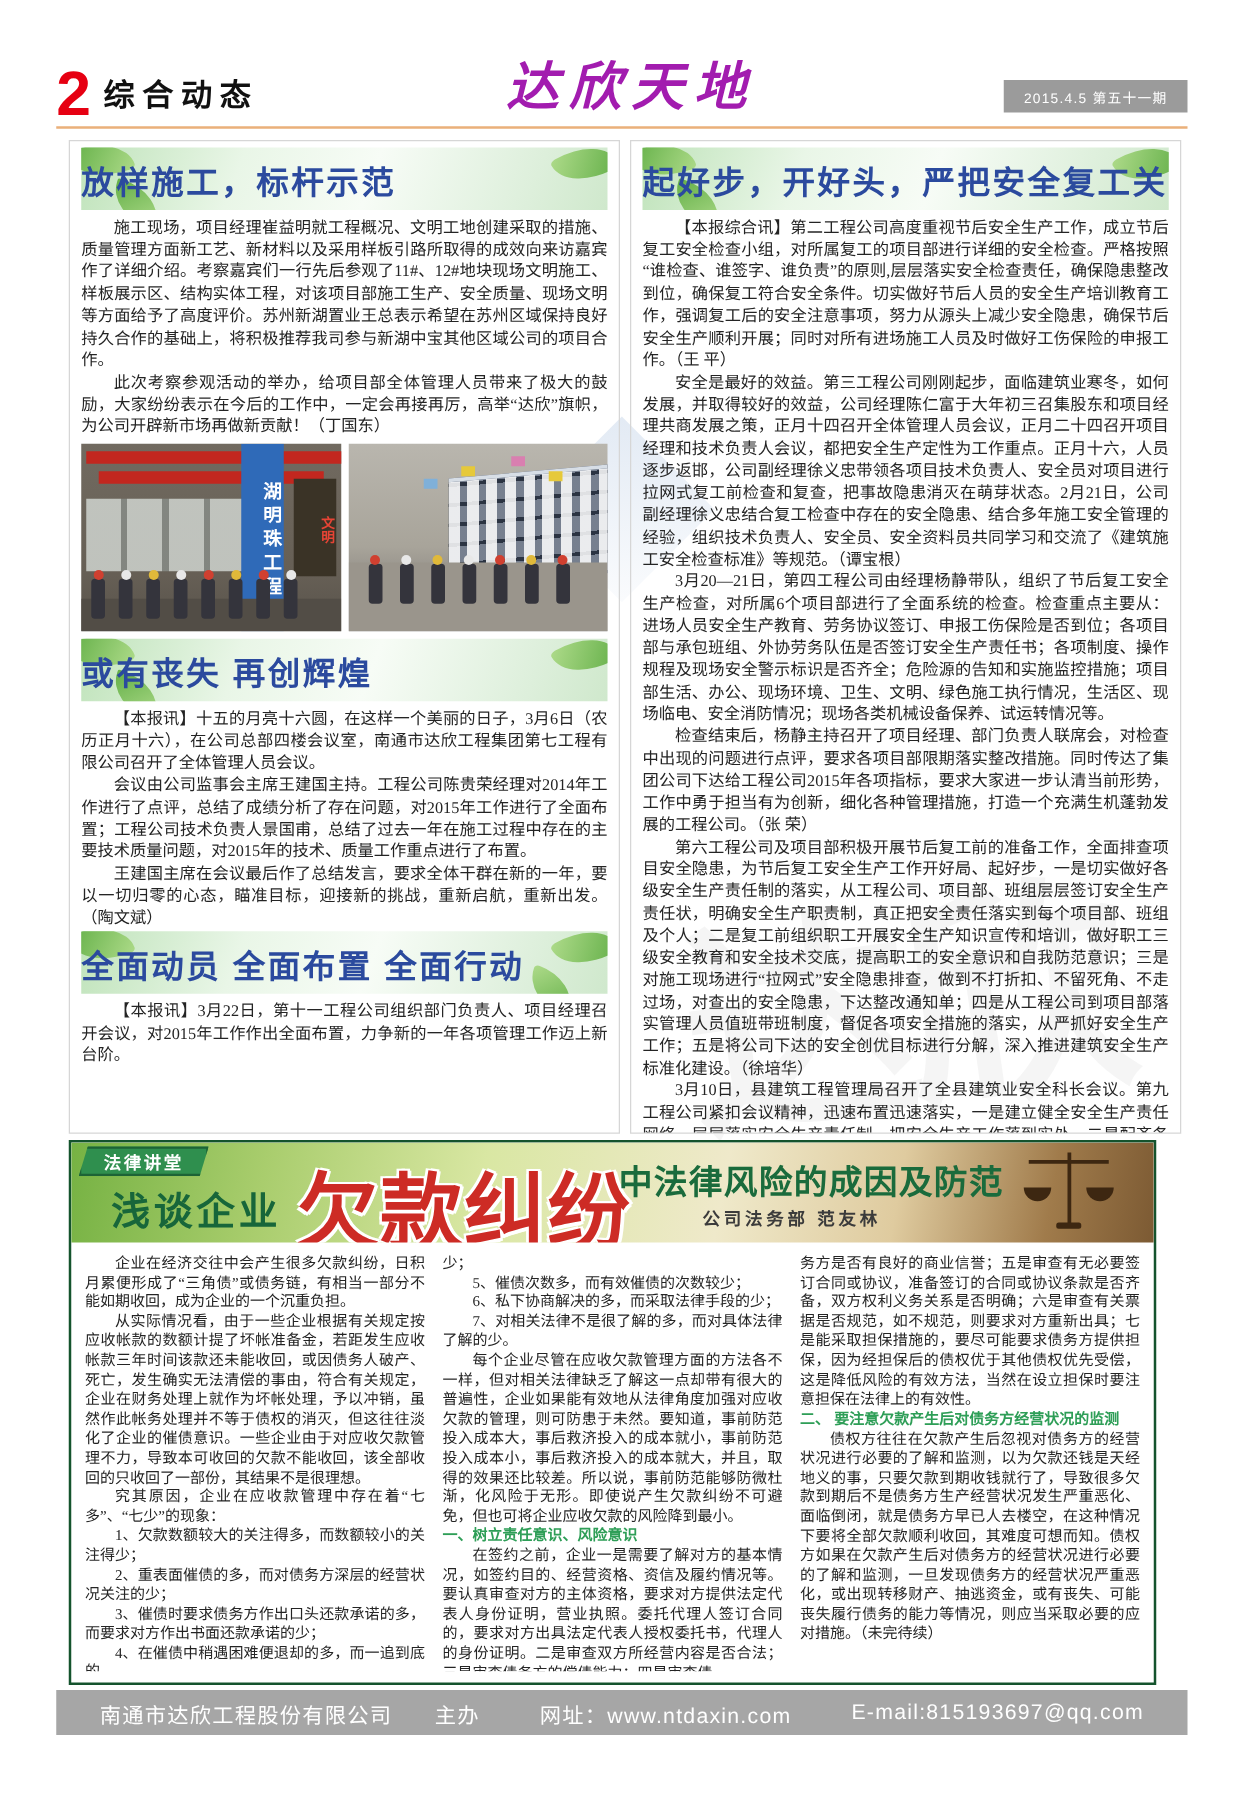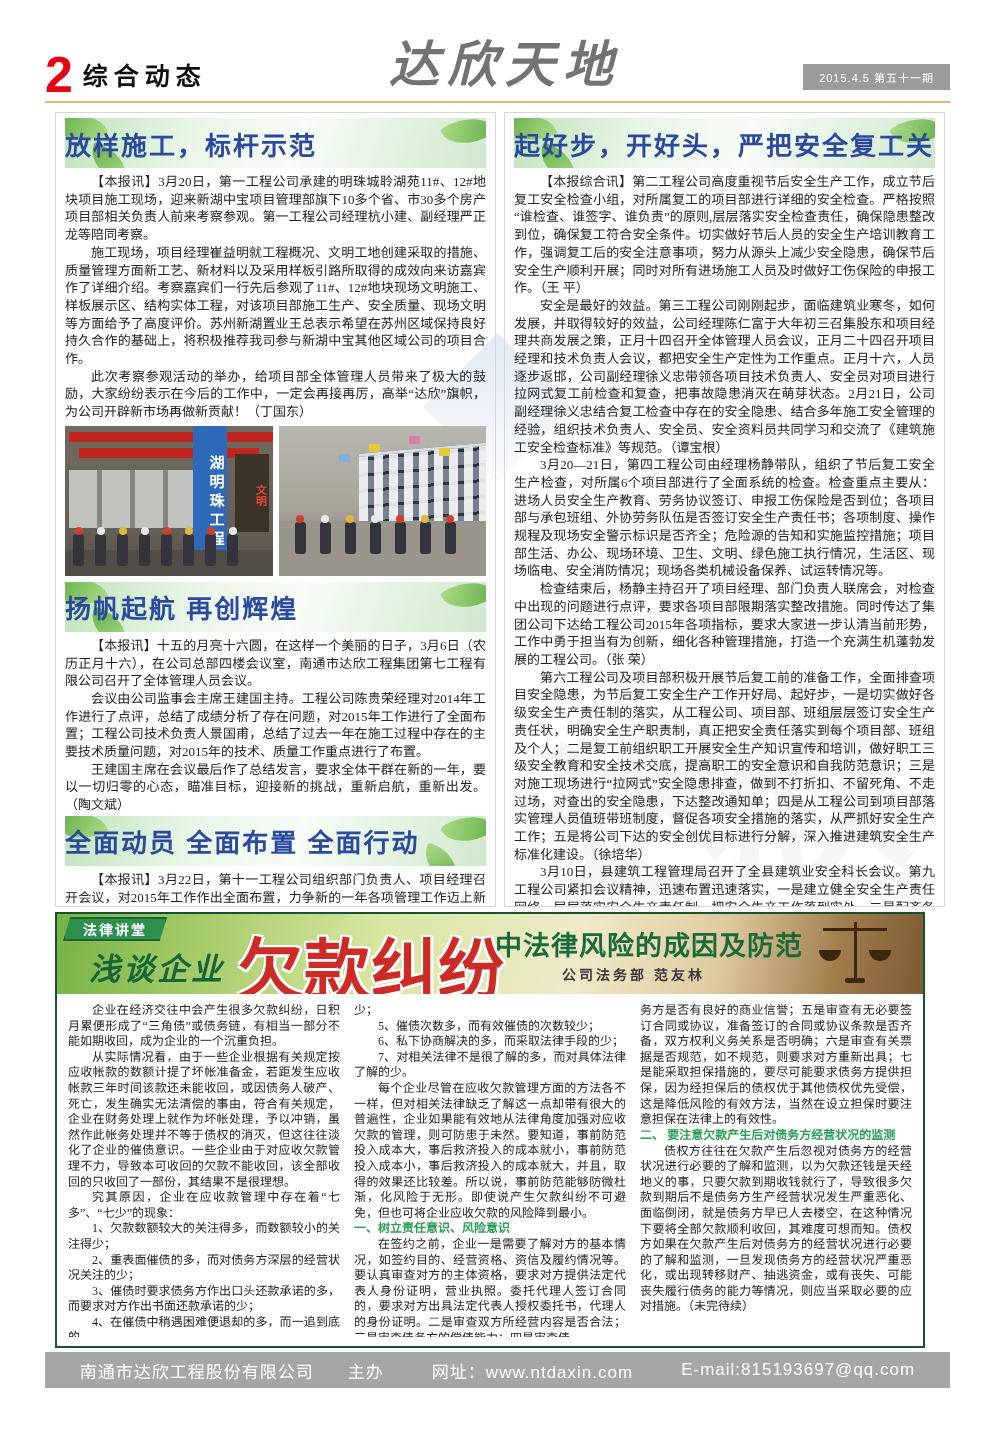--- a/index.html
+++ b/index.html
@@ -5,22 +5,22 @@
   html,body{margin:0;padding:0;background:#fff;}
   .page{position:relative;width:995px;height:1437px;background:#fff;overflow:hidden;
         font-family:"Liberation Serif",serif;color:#222;}
   
   .masthead-row{position:absolute;top:44px;left:45px;width:905px;height:52px;
         display:flex;align-items:flex-end;}
   .pageno{font-family:"Liberation Sans",sans-serif;font-size:50px;line-height:.85;
         font-weight:bold;color:#e60012;}
   .section{font-family:"Liberation Sans",sans-serif;font-size:25px;font-weight:bold;
         letter-spacing:6px;color:#111;margin:0 0 4px 10px;}
-  .masthead{flex:1;text-align:center;font-size:50px;font-weight:bold;font-style:italic;
-        color:#737373;letter-spacing:8px;margin-bottom:0px;}
+  .masthead{flex:1;text-align:center;font-size:42px;font-weight:bold;font-style:italic;
+        color:#a21caf;letter-spacing:8px;margin-bottom:0px;}
   .issue{background:#9b9b9b;color:#fff;font-family:"Liberation Sans",sans-serif;
         font-size:11px;padding:5px 16px;margin-bottom:6px;letter-spacing:1px;}
   .rule{position:absolute;top:101px;left:45px;width:905px;height:2px;background:#eab07a;}
   
   .wm-diamond{position:absolute;left:445px;top:355px;width:105px;height:105px;z-index:0;
         background:linear-gradient(135deg,rgba(125,160,205,.22),rgba(125,160,205,.04));
         transform:rotate(45deg);}
   .wm-text{position:absolute;left:545px;top:660px;z-index:0;font-size:185px;font-weight:bold;
         color:rgba(140,140,140,.09);transform:rotate(-8deg);letter-spacing:-10px;pointer-events:none;}
   
@@ -74,21 +74,21 @@
   
   .lawbox{position:absolute;top:912px;left:55px;width:870px;height:436px;z-index:1;
         border:2px solid #14532d;box-sizing:border-box;overflow:hidden;background:#fff;}
   .lawbanner{position:relative;height:80px;overflow:hidden;
         background:linear-gradient(100deg,#76b243 0%,#a9cd6d 18%,#d9e7a3 38%,#efe9ca 60%,#dfcb9f 76%,#a07b4b 90%,#7c5a33 100%);}
   .ribbon{position:absolute;top:3px;left:6px;background:#2f8f4e;color:#fff;z-index:3;
         font-family:"Liberation Sans",sans-serif;font-weight:bold;font-size:14px;
         padding:2px 20px;letter-spacing:2px;clip-path:polygon(7% 0,100% 0,93% 100%,0 100%);
         box-shadow:inset 0 0 0 2px #1d6336;}
   .law-t1{position:absolute;left:32px;top:30px;font-family:"Liberation Sans",sans-serif;
-        font-size:31px;font-weight:bold;color:#17663a;letter-spacing:3px;z-index:2;font-style:italic;}
+        font-size:31px;font-weight:bold;color:#17663a;letter-spacing:3px;z-index:2;}
   .law-big{position:absolute;left:180px;top:2px;font-family:"Liberation Sans",sans-serif;
         font-size:66px;font-weight:900;color:#cd2b25;letter-spacing:1px;z-index:2;
         text-shadow:2px 2px 0 #fff,-2px -2px 0 #fff,2px -2px 0 #fff,-2px 2px 0 #fff,0 3px 0 #fff,3px 0 0 #fff;}
   .law-t2{position:absolute;left:438px;top:10px;font-family:"Liberation Sans",sans-serif;
         font-size:27px;font-weight:bold;color:#1a6b3c;letter-spacing:1px;z-index:2;}
   .law-byline{position:absolute;left:505px;top:50px;font-family:"Liberation Sans",sans-serif;
         font-size:14px;font-weight:bold;color:#3b3b3b;letter-spacing:3px;z-index:2;}
   .scales{position:absolute;right:0;top:0;width:140px;height:100%;z-index:1;}
   .sc{position:absolute;background:#3d2711;}
   .sc-pole{right:66px;top:8px;width:3px;height:58px;}
@@ -126,21 +126,20 @@
 
   <main class="cols">
 
     <section class="colbox">
       <div class="hbanner">
         <span class="leaf lfA"></span>
         <span class="leaf lfB"></span>
         <h2>放样施工，标杆示范</h2>
         <span class="leaf lfC"></span>
       </div>
-      <p class="para">【本报讯】3月20日，第一工程公司承建的明珠城聆湖苑11#、12#地块项目施工现场，迎来新湖中宝项目管理部旗下10多个省、市30多个房产项目部相关负责人前来考察参观。第一工程公司经理杭小建、副经理严正龙等陪同考察。</p>
       <p class="para">施工现场，项目经理崔益明就工程概况、文明工地创建采取的措施、质量管理方面新工艺、新材料以及采用样板引路所取得的成效向来访嘉宾作了详细介绍。考察嘉宾们一行先后参观了11#、12#地块现场文明施工、样板展示区、结构实体工程，对该项目部施工生产、安全质量、现场文明等方面给予了高度评价。苏州新湖置业王总表示希望在苏州区域保持良好持久合作的基础上，将积极推荐我司参与新湖中宝其他区域公司的项目合作。</p>
       <p class="para">此次考察参观活动的举办，给项目部全体管理人员带来了极大的鼓励，大家纷纷表示在今后的工作中，一定会再接再厉，高举“达欣”旗帜，为公司开辟新市场再做新贡献！（丁国东）</p>
 
       <div class="photos">
         <div class="photo ph1">
           <div class="strip s1"></div>
           <div class="strip s2"></div>
           <div class="boards"></div>
           <div class="pillar">湖明珠工程</div>
           <div class="smallsign">文明</div>
@@ -171,21 +170,21 @@
             <span class="fig"></span>
             <span class="fig"></span>
             <span class="fig"></span>
           </div>
         </div>
       </div>
 
       <div class="hbanner">
         <span class="leaf lfA"></span>
         <span class="leaf lfB"></span>
-        <h2>扬帆起航  再创辉煌</h2>
+        <h2>或有丧失  再创辉煌</h2>
         <span class="leaf lfC"></span>
       </div>
       <p class="para">【本报讯】十五的月亮十六圆，在这样一个美丽的日子，3月6日（农历正月十六），在公司总部四楼会议室，南通市达欣工程集团第七工程有限公司召开了全体管理人员会议。</p>
       <p class="para">会议由公司监事会主席王建国主持。工程公司陈贵荣经理对2014年工作进行了点评，总结了成绩分析了存在问题，对2015年工作进行了全面布置；工程公司技术负责人景国甫，总结了过去一年在施工过程中存在的主要技术质量问题，对2015年的技术、质量工作重点进行了布置。</p>
       <p class="para">王建国主席在会议最后作了总结发言，要求全体干群在新的一年，要以一切归零的心态，瞄准目标，迎接新的挑战，重新启航，重新出发。（陶文斌）</p>
 
       <div class="hbanner">
         <span class="leaf lfA"></span>
         <span class="leaf lfD"></span>
         <h2>全面动员  全面布置  全面行动</h2>

